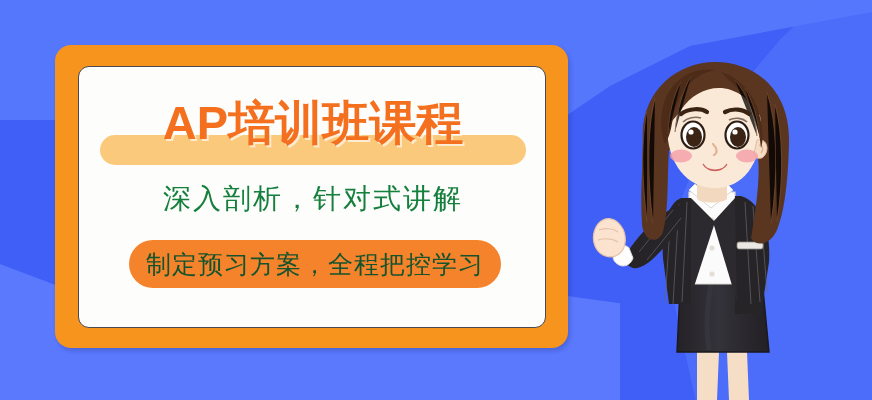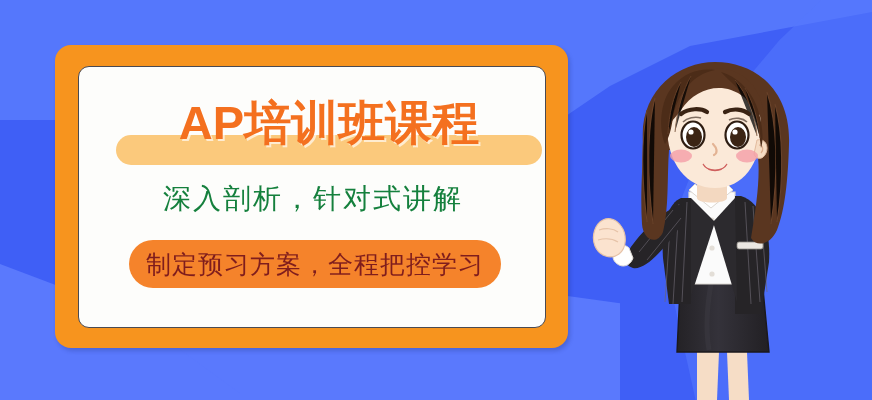--- a/index.html
+++ b/index.html
@@ -72,21 +72,21 @@
     background: #fdfdfb;
     border-radius: 11px;
     border: 1px solid #4a4a52;
     box-sizing: border-box;
     overflow: hidden;
   }
 
   
   .title-wrap {
     position: absolute;
-    left: 16px;
+    left: 0;
     top: 22px;
     width: 468px;
     height: 76px;
     text-decoration: underline;
   }
   .title-highlight {
     position: absolute;
     left: 21px;
     top: 46px;
     width: 426px;
@@ -132,21 +132,21 @@
     height: 48px;
     background: #f5832b;
     border-radius: 24px;
     display: flex;
     align-items: center;
     justify-content: center;
   }
   .tagline-text {
     font-size: 25px;
     line-height: 28px;
-    color: #7f1d1d;
+    color: #14532d;
     letter-spacing: 1px;
     white-space: nowrap;
     text-align: right;
   }
 
   
   .character {
     position: absolute;
     left: 585px;
     top: 52px;

